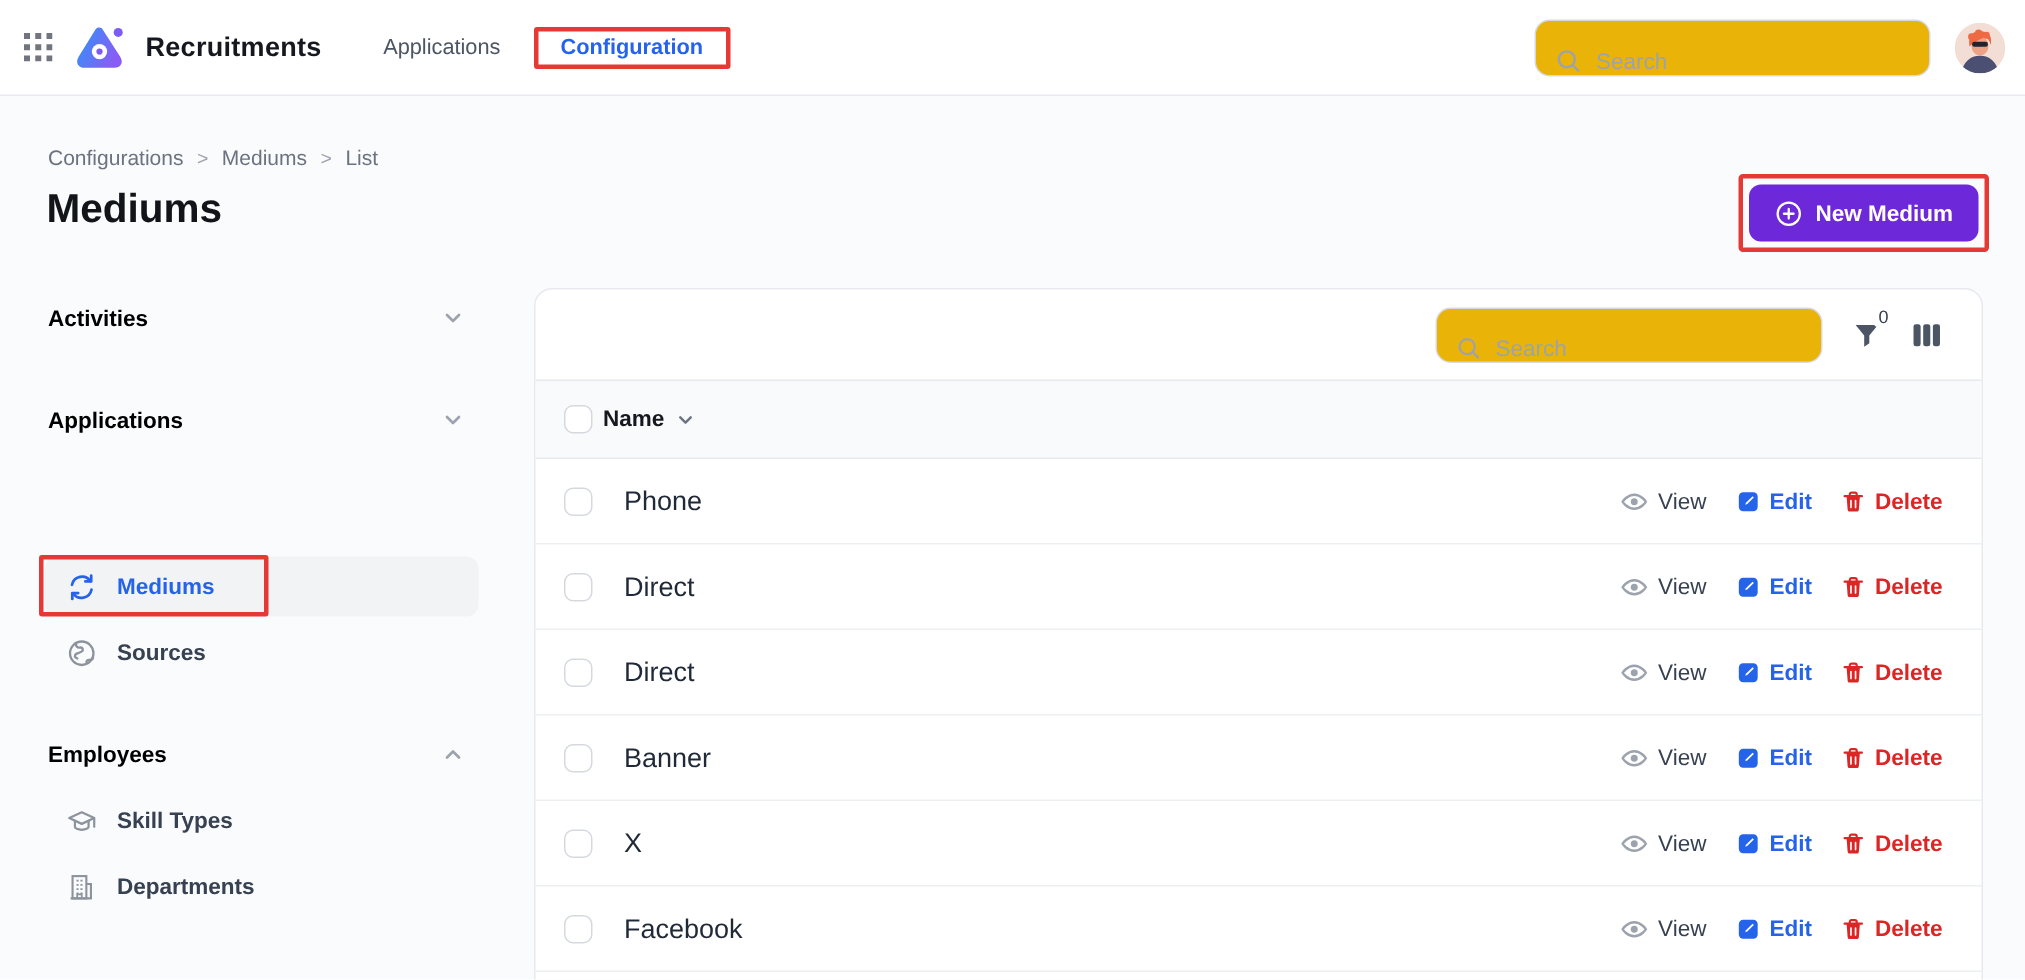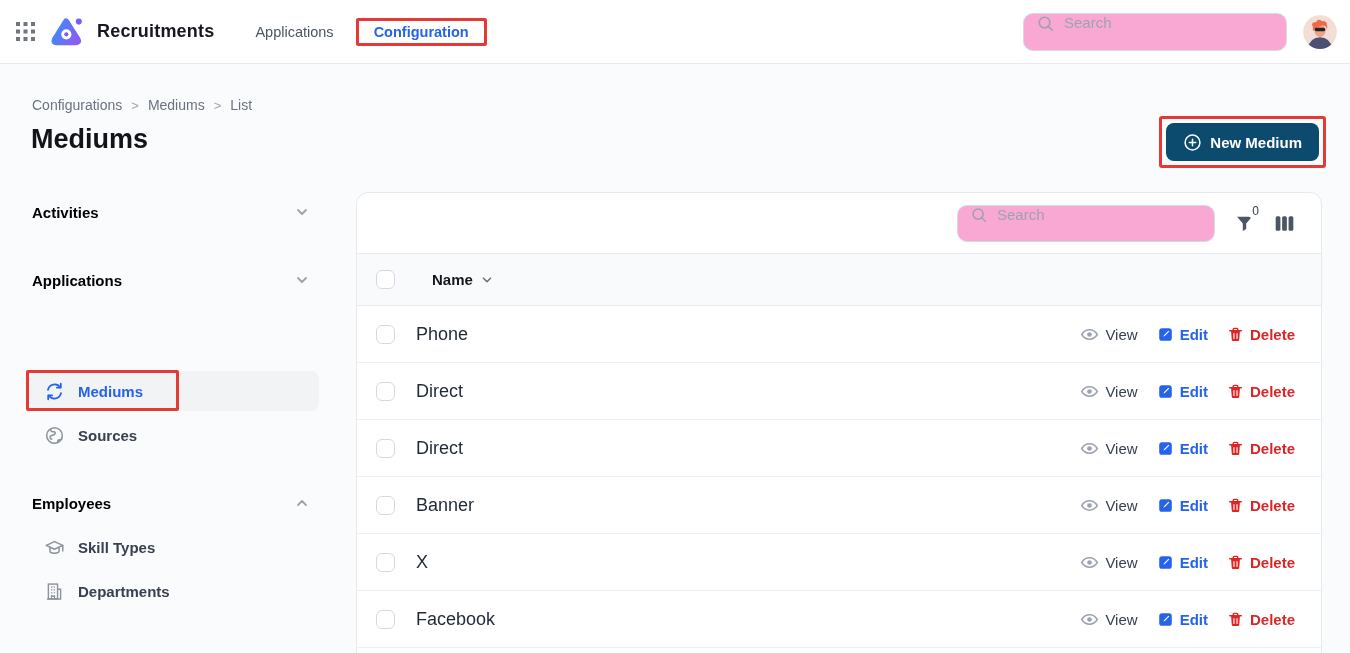--- a/index.html
+++ b/index.html
@@ -13,34 +13,34 @@
   .nav-left { display:flex; align-items:center; }
   .grid-icon { width:19px; height:19px; margin-right:15px; cursor:pointer; }
   .logo { width:34px; height:34px; margin-right:13px; }
   .app-title { font-size:18px; font-weight:700; color:#15181e; letter-spacing:.2px; }
   .nav-links { display:flex; align-items:center; margin-left:27px; }
   .nav-link { font-size:14.5px; color:#4b5563; padding:10px 14px; cursor:pointer; }
   .annotate { border:3px solid #e53935; }
   .cfg-wrap { margin-left:8px; padding:2px 1px; border-radius:2px; }
   .nav-link.active { color:#2563eb; font-weight:600; }
   .nav-right { margin-left:auto; display:flex; align-items:center; }
-  .searchbox { display:flex; align-items:flex-start; width:264px; height:38px; border:1px solid #d6dae0;
-               border-radius:10px; background:#f9a8d4; padding:0 12px; }
+  .searchbox { display:flex; align-items:flex-end; width:264px; height:38px; border:1px solid #d6dae0;
+               border-radius:10px; background:#eab308; padding:0 12px; }
   .searchbox input { border:none; outline:none; font-size:15px; color:#374151; width:100%;
                      margin-left:9px; background:transparent; font-family:"Liberation Sans",sans-serif; }
   .searchbox input::placeholder { color:#9ca3af; }
   .avatar { width:34px; height:34px; border-radius:50%; overflow:hidden; margin-left:16px; cursor:pointer; }
 
   
   .breadcrumb { position:absolute; top:97px; left:32px; font-size:14px; color:#6b7280; display:flex; gap:9px; align-items:center; }
   .breadcrumb .sep { color:#9ca3af; font-size:13px; }
   .breadcrumb .crumb { cursor:pointer; }
   .page-title { position:absolute; top:124px; left:31px; font-size:27px; font-weight:700; color:#111418; }
   .newbtn-wrap { position:absolute; top:116px; right:24px; padding:4px; border-radius:3px; }
-  .new-btn { display:flex; align-items:center; gap:8px; height:38px; padding:0 17px; background:#0c4a6e;
+  .new-btn { display:flex; align-items:center; gap:8px; height:38px; padding:0 17px; background:#6d28d9;
              color:#fff; font-size:15px; font-weight:600; border:none; border-radius:8px; cursor:pointer;
              font-family:"Liberation Sans",sans-serif; }
 
   
   .sidebar { position:absolute; left:30px; top:192px; width:289px; height:440px; }
   .side-header { position:absolute; left:0; width:100%; height:28px; display:flex; align-items:center;
                  justify-content:space-between; padding:0 10px 0 2px; color:#000000; font-size:15px;
                  font-weight:600; cursor:pointer; }
   .side-item { position:absolute; left:0; width:100%; display:flex; align-items:center; gap:13px;
                padding-left:14px; font-size:15px; font-weight:600; color:#374151; cursor:pointer; border-radius:8px; }
@@ -59,21 +59,21 @@
   .toolbar { height:60px; display:flex; align-items:center; justify-content:flex-end; padding:0 26px; gap:20px; }
   .toolbar .searchbox { width:258px; height:37px; }
   .funnel-wrap { position:relative; display:flex; cursor:pointer; }
   .filter-count { position:absolute; top:-10px; right:-8px; font-size:12px; color:#374151; background:#fff;
                   padding:0 3px; line-height:14px; border-radius:3px; }
   .cols-icon { display:flex; cursor:pointer; }
   .thead { height:53px; background:#f9fafb; border-top:1px solid #e7e9ee; border-bottom:1px solid #e7e9ee;
            display:flex; align-items:center; padding-left:19px; }
   .checkbox { width:19px; height:19px; border:1.5px solid #d5d9df; border-radius:6px; background:#fff;
               flex:0 0 auto; cursor:pointer; }
-  .col-name { display:flex; align-items:center; gap:7px; margin-left:37px; cursor:pointer; }
+  .col-name { display:flex; align-items:center; gap:7px; margin-left:7px; cursor:pointer; }
   .col-name .lbl { font-size:15px; font-weight:700; color:#15181e; }
   .trow { height:57px; display:flex; align-items:center; padding:0 26px 0 19px; border-bottom:1px solid #edeff2; }
   .trow .rname { margin-left:21px; font-size:18px; color:#1f2937; }
   .actions { margin-left:auto; display:flex; align-items:center; gap:19px; }
   .action { display:flex; align-items:center; gap:6px; font-size:15px; cursor:pointer; }
   .action .alabel { font-weight:500; }
   .a-view .alabel { color:#374151; }
   .a-edit .alabel { color:#2563eb; font-weight:600; }
   .a-delete .alabel { color:#dc2626; font-weight:600; }
 </style>

